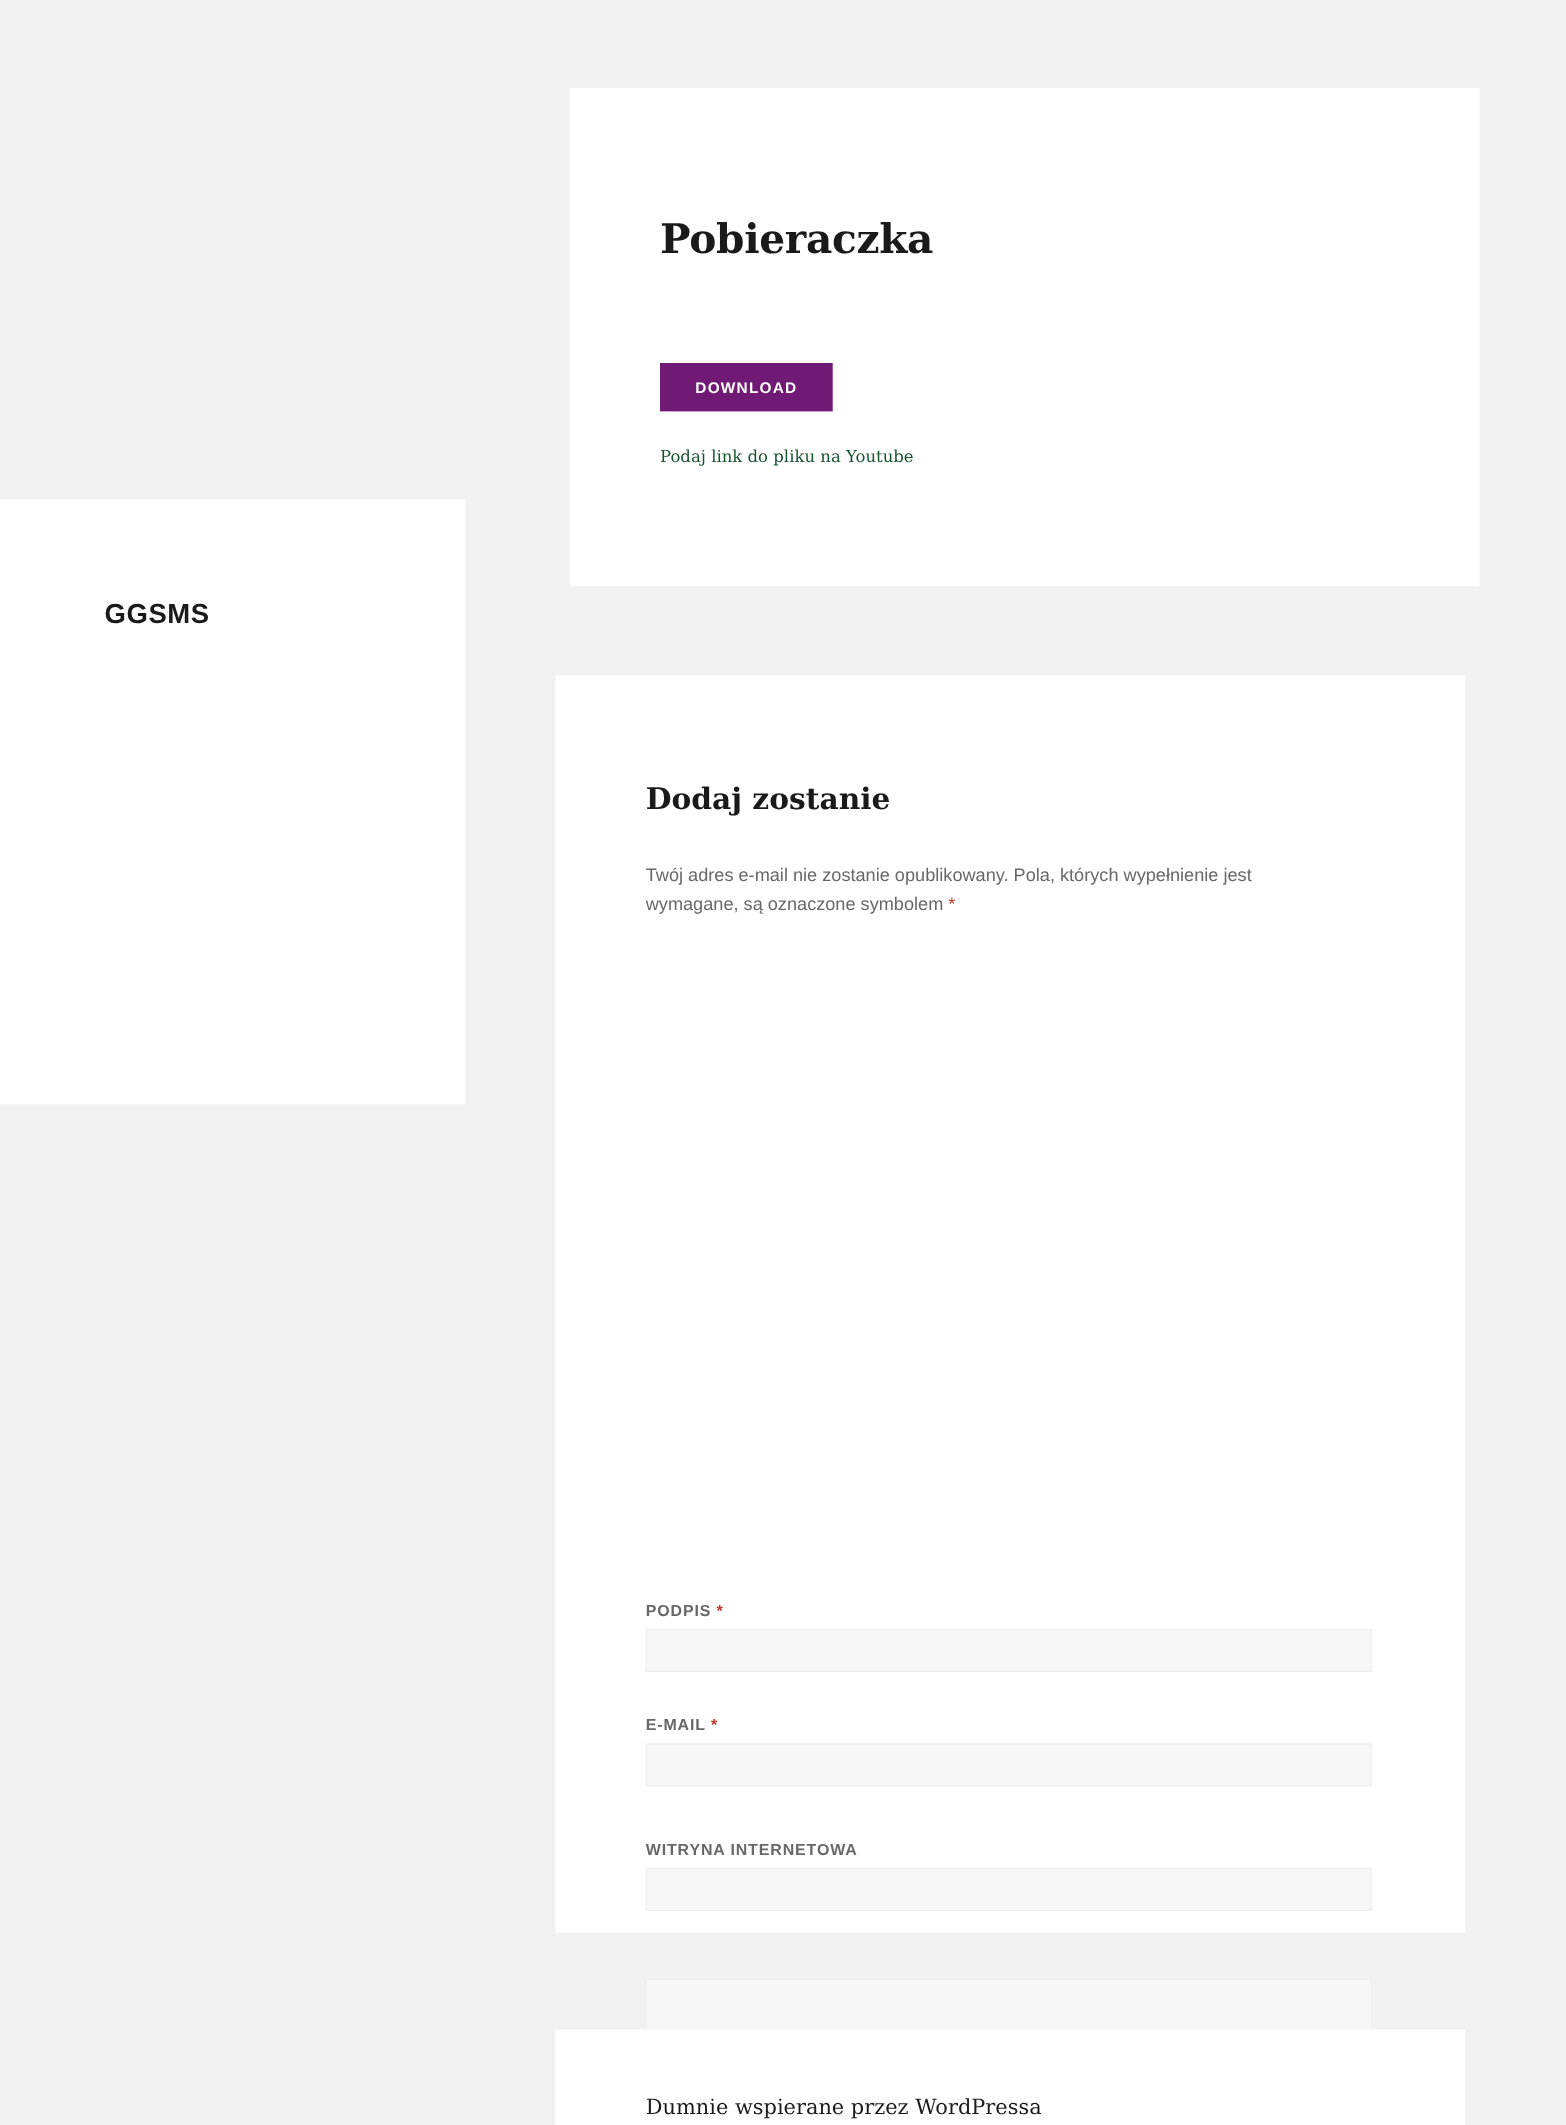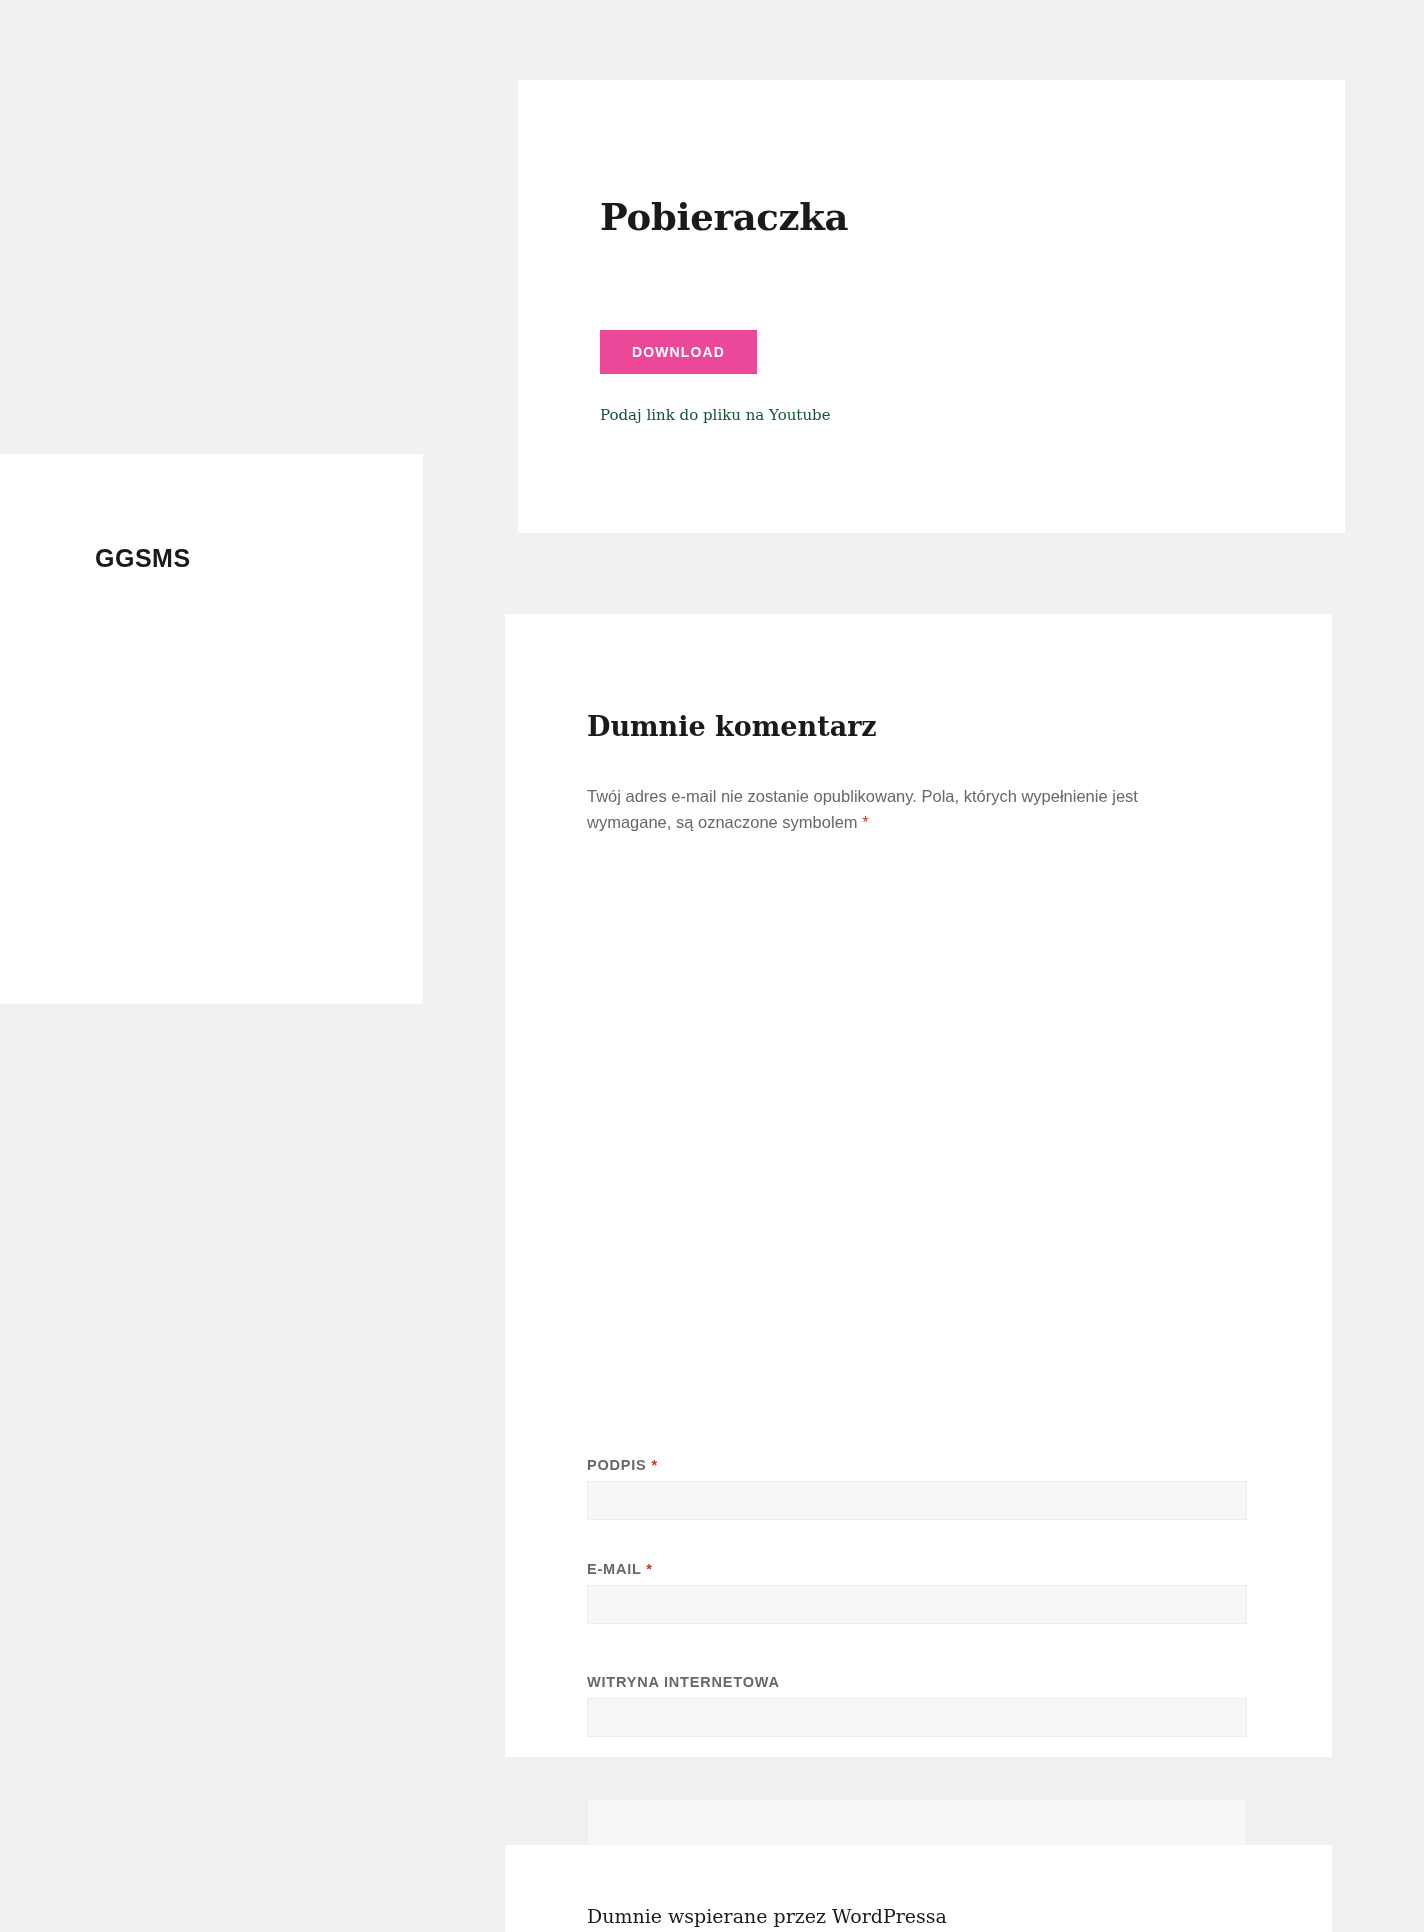--- a/index.html
+++ b/index.html
@@ -90,21 +90,21 @@
     font-family: "Liberation Sans", sans-serif;
     outline: none;
   }
   .video-input::placeholder { color: #8d8d8d; }
   .download-btn {
     position: absolute;
     left: 82px;
     top: 250px;
     width: 157px;
     height: 44px;
-    background: #ec4899;
+    background: #701a75;
     color: #ffffff;
     border: none;
     font-size: 14px;
     font-weight: bold;
     letter-spacing: 1.1px;
     cursor: pointer;
     font-family: "Liberation Sans", sans-serif;
   }
   .hint-text {
     position: absolute;
@@ -202,21 +202,21 @@
     <div class="site-title">GGSMS</div>
   </div>
 
   <div class="card card-downloader">
     <h1 class="entry-title">Pobieraczka</h1>
     <button class="download-btn">DOWNLOAD</button>
     <div class="hint-text">Podaj link do pliku na Youtube</div>
   </div>
 
   <div class="card card-comments">
-    <h2 class="comment-title">Dumnie komentarz</h2>
+    <h2 class="comment-title">Dodaj zostanie</h2>
 
     <p class="notes">
       <span>Twój adres e-mail nie zostanie opublikowany. Pola, których wypełnienie jest wymagane, są oznaczone symbolem </span><span class="req">*</span>
     </p>
 
     <label class="field-label lbl-podpis">
       <span>PODPIS</span>
       <span class="req">*</span>
     </label>
     <input class="field-input in-podpis" type="text" style="">

